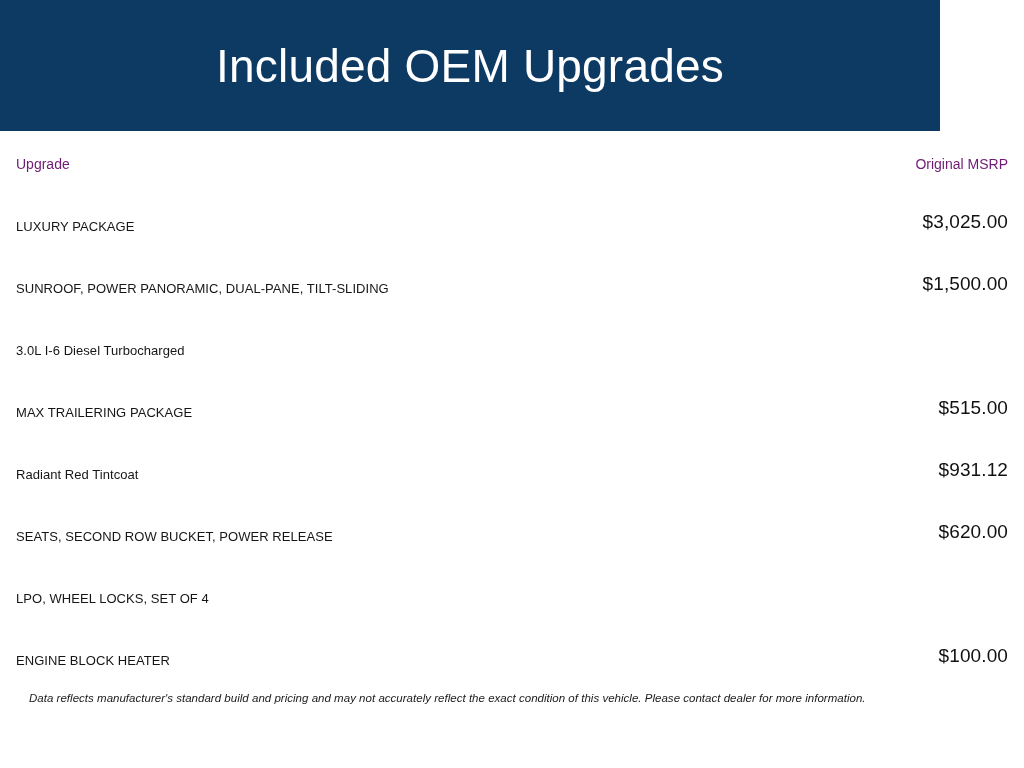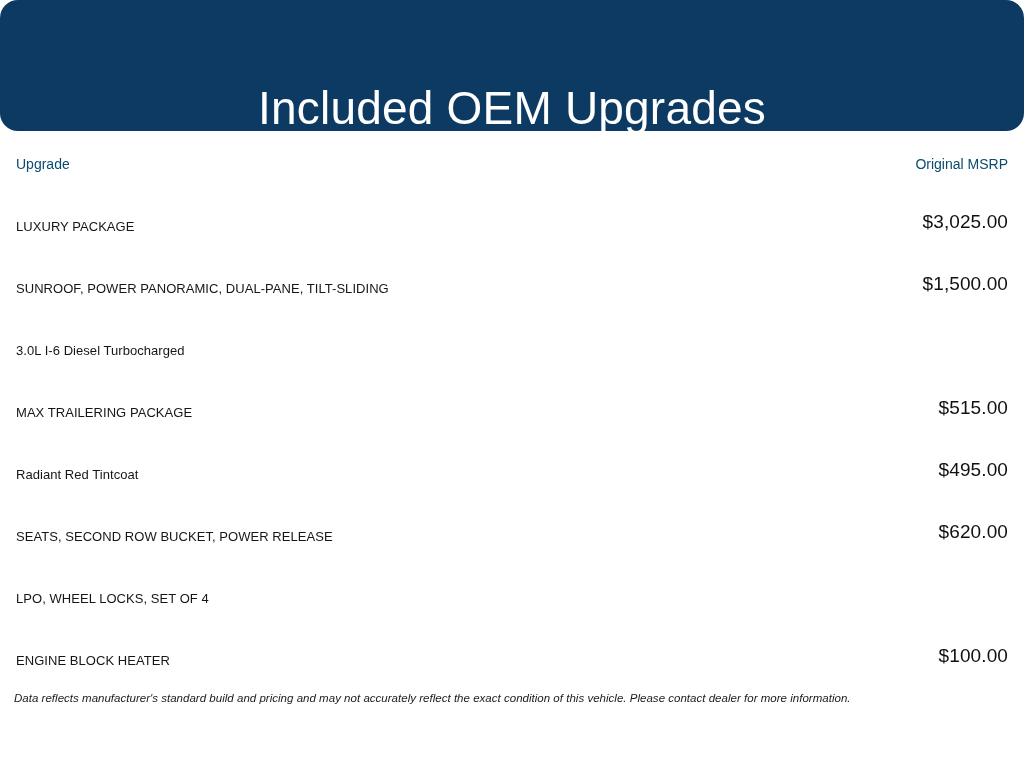--- a/index.html
+++ b/index.html
@@ -15,27 +15,26 @@
   #page {
     position: relative;
     width: 1024px;
     height: 768px;
     background: #ffffff;
     overflow: hidden;
   }
 
   
   .banner {
-    width: 1024px;
+    width: 940px;
     height: 131px;
     background: #0c3a63;
     display: flex;
-    align-items: flex-end;
+    align-items: center;
     justify-content: center;
-    border-radius: 18px;
   }
 
   .banner-title {
     color: #ffffff;
     font-size: 46px;
     font-weight: 300;
     letter-spacing: 0.2px;
     line-height: 1;
     white-space: nowrap;
   }
@@ -50,21 +49,21 @@
     align-items: flex-end;
     justify-content: space-between;
     height: 48px;
     padding-bottom: 8px;
   }
 
   .col-head .ch-left,
   .col-head .ch-right {
     font-size: 14px;
     font-weight: 400;
-    color: #0c4a6e;
+    color: #701a75;
     line-height: 1;
   }
 
   .col-head .ch-right { text-align: right; }
 
   .upg-row {
     display: flex;
     align-items: flex-end;
     justify-content: space-between;
     min-height: 62px;
@@ -89,29 +88,28 @@
     color: #111111;
     line-height: 1;
     letter-spacing: 0.1px;
     text-align: right;
     white-space: nowrap;
     padding-bottom: 4px;
   }
 
   
   .disclaimer {
-    padding: 16px 16px 0 2px;
+    padding: 16px 16px 0 29px;
     font-size: 11.5px;
     font-style: italic;
     font-weight: 400;
     color: #1a1a1a;
     line-height: 1.3;
     letter-spacing: 0.02px;
     white-space: nowrap;
-    margin-left: 12px;
   }
 </style>
 </head>
 <body>
 
 <div id="page">
 
   <div class="banner">
     <h1 class="banner-title">Included OEM Upgrades</h1>
   </div>
@@ -137,21 +135,21 @@
       <div class="upg-label">3.0L I-6 Diesel Turbocharged</div>
     </div>
 
     <div class="upg-row">
       <div class="upg-label">MAX TRAILERING PACKAGE</div>
       <div class="upg-price">$515.00</div>
     </div>
 
     <div class="upg-row">
       <div class="upg-label">Radiant Red Tintcoat</div>
-      <div class="upg-price">$495.00</div>
+      <div class="upg-price">$931.12</div>
     </div>
 
     <div class="upg-row">
       <div class="upg-label">SEATS, SECOND ROW BUCKET, POWER RELEASE</div>
       <div class="upg-price">$620.00</div>
     </div>
 
     <div class="upg-row">
       <div class="upg-label">LPO, WHEEL LOCKS, SET OF 4</div>
     </div>

